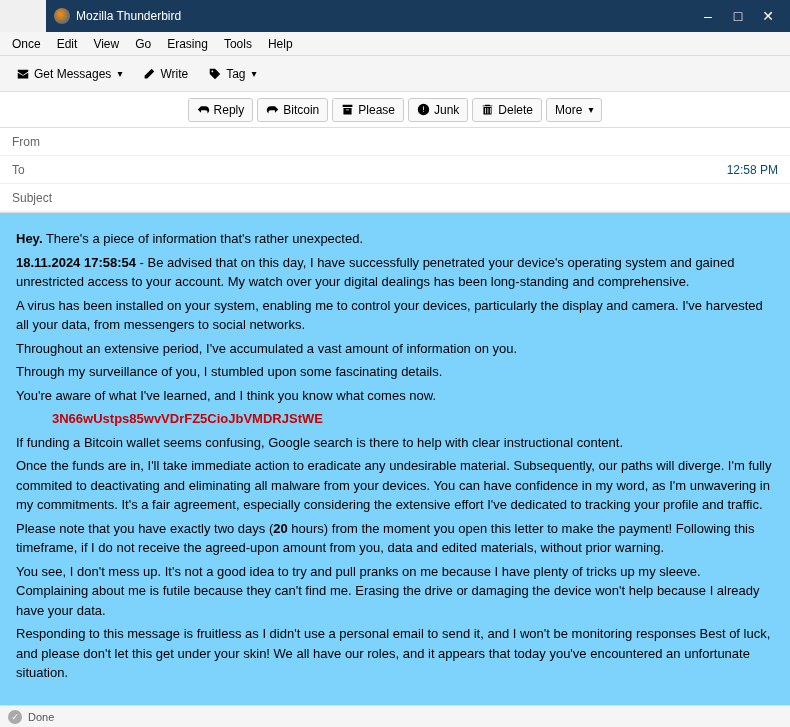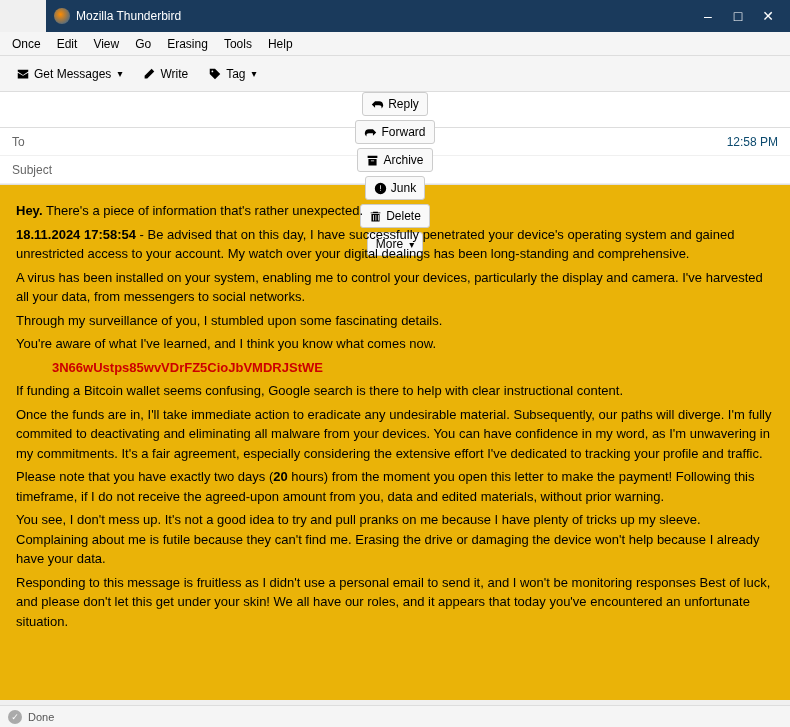--- a/index.html
+++ b/index.html
@@ -91,26 +91,25 @@
     .dropdown-arrow {
       font-size: 10px;
       margin-left: 2px;
     }
 
     
     .action-bar {
       background: white;
       display: flex;
       align-items: center;
-      justify-content: space-between;
+      justify-content: center;
       height: 36px;
       padding: 0 0;
       border-bottom: 1px solid #ddd;
       gap: 4px;
-      flex-direction: column;
     }
     .action-btn {
       display: flex;
       align-items: center;
       gap: 4px;
       padding: 4px 8px;
       font-size: 12px;
       cursor: pointer;
       border: 1px solid #ccc;
       background: #f9f9f9;
@@ -141,21 +140,21 @@
       flex: 1;
       font-size: 12px;
     }
     .header-time {
       font-size: 12px;
       color: #0c4a6e;
     }
 
     
     .email-body {
-      background: #eab308;
+      background: #7dd3fc;
       padding: 16px 16px;
       overflow-y: auto;
       height: calc(727px - 32px - 24px - 36px - 36px - 84px);
       font-size: 13px;
       line-height: 1.5;
       color: #000;
     }
     .email-body p {
       margin-bottom: 4px;
     }
@@ -253,66 +252,71 @@
   <button class="action-btn">
     <svg viewBox="0 0 16 16" fill="currentColor">
       <path d="M5 4l-4 4 4 4V9h5c2 0 3 1 3 3v1c1-1 2-2.5 2-4 0-3-2-5-5-5H5V4z"></path>
     </svg>
     <span>Reply</span>
   </button>
   <button class="action-btn">
     <svg viewBox="0 0 16 16" fill="currentColor">
       <path d="M11 4l4 4-4 4V9H6c-2 0-3 1-3 3v1C2 12 1 10.5 1 9c0-3 2-5 5-5h5V4z"></path>
     </svg>
-    <span>Forward</span>
+    <span>Bitcoin</span>
   </button>
   <button class="action-btn">
     <svg viewBox="0 0 16 16" fill="currentColor">
       <path d="M2 2h12v3H2V2zm1 4h10v8H3V6zm3 2v1h4V8H6z"></path>
     </svg>
-    <span>Archive</span>
+    <span>Please</span>
   </button>
   <button class="action-btn">
     <svg viewBox="0 0 16 16" fill="currentColor">
       <path d="M8 1a7 7 0 100 14A7 7 0 008 1zm-.5 3h1v5h-1V4zm0 6h1v1h-1v-1z"></path>
     </svg>
     <span>Junk</span>
   </button>
   <button class="action-btn">
     <svg viewBox="0 0 16 16" fill="currentColor">
       <path d="M5 2v1H2v1h12V3h-3V2H5zm-2 3v9h10V5H3zm2 1h1v7H5V6zm3 0h1v7H8V6zm3 0h1v7h-1V6z"></path>
     </svg>
     <span>Delete</span>
   </button>
   <button class="action-btn">
     <span>More</span>
     <span class="dropdown-arrow">▾</span>
   </button>
 </div>
 
 <div class="email-header">
+  <div class="header-row">
+    <span class="header-label">From</span>
+    <span class="header-value"></span>
+  </div>
   <div class="header-row">
     <span class="header-label">To</span>
     <span class="header-value"></span>
     <span class="header-time">12:58 PM</span>
   </div>
   <div class="header-row">
     <span class="header-label">Subject</span>
     <span class="header-value"></span>
   </div>
 </div>
 
 <div class="email-body">
   <p>
     <span class="bold">Hey.</span><span> There's a piece of information that's rather unexpected.</span>
   </p>
   <p>
     <span class="bold">18.11.2024 17:58:54</span><span> - Be advised that on this day, I have successfully penetrated your device's operating system and gained unrestricted access to your account. My watch over your digital dealings has been long-standing and comprehensive.</span>
   </p>
   <p>A virus has been installed on your system, enabling me to control your devices, particularly the display and camera. I've harvested all  your data, from messengers to social networks.</p>
+  <p>Throughout an extensive period, I've accumulated a vast amount of information on you.</p>
   <p>Through my surveillance of you, I stumbled upon some fascinating details.</p>
   <p>You're aware of what I've learned, and I think you know what comes now.</p>
   <p>
     <span class="btc-address">3N66wUstps85wvVDrFZ5CioJbVMDRJStWE</span>
   </p>
   <p>If funding a Bitcoin wallet seems confusing, Google search is there to help with clear instructional content.</p>
   <p>Once the funds are in, I'll take immediate action to eradicate any undesirable material. Subsequently, our paths will diverge. I'm fully commited to deactivating and eliminating all malware from your devices. You can have confidence in my word, as I'm unwavering in my commitments. It's a fair agreement, especially considering the extensive effort I've dedicated to tracking your profile and traffic.</p>
   <p>
     <span>Please note that you have exactly two days (</span><span class="bold">20</span><span> hours) from the moment you open this letter to make the payment! Following this timeframe, if I do not receive the agreed-upon amount from you, data and edited materials, without prior warning.</span>
   </p>

